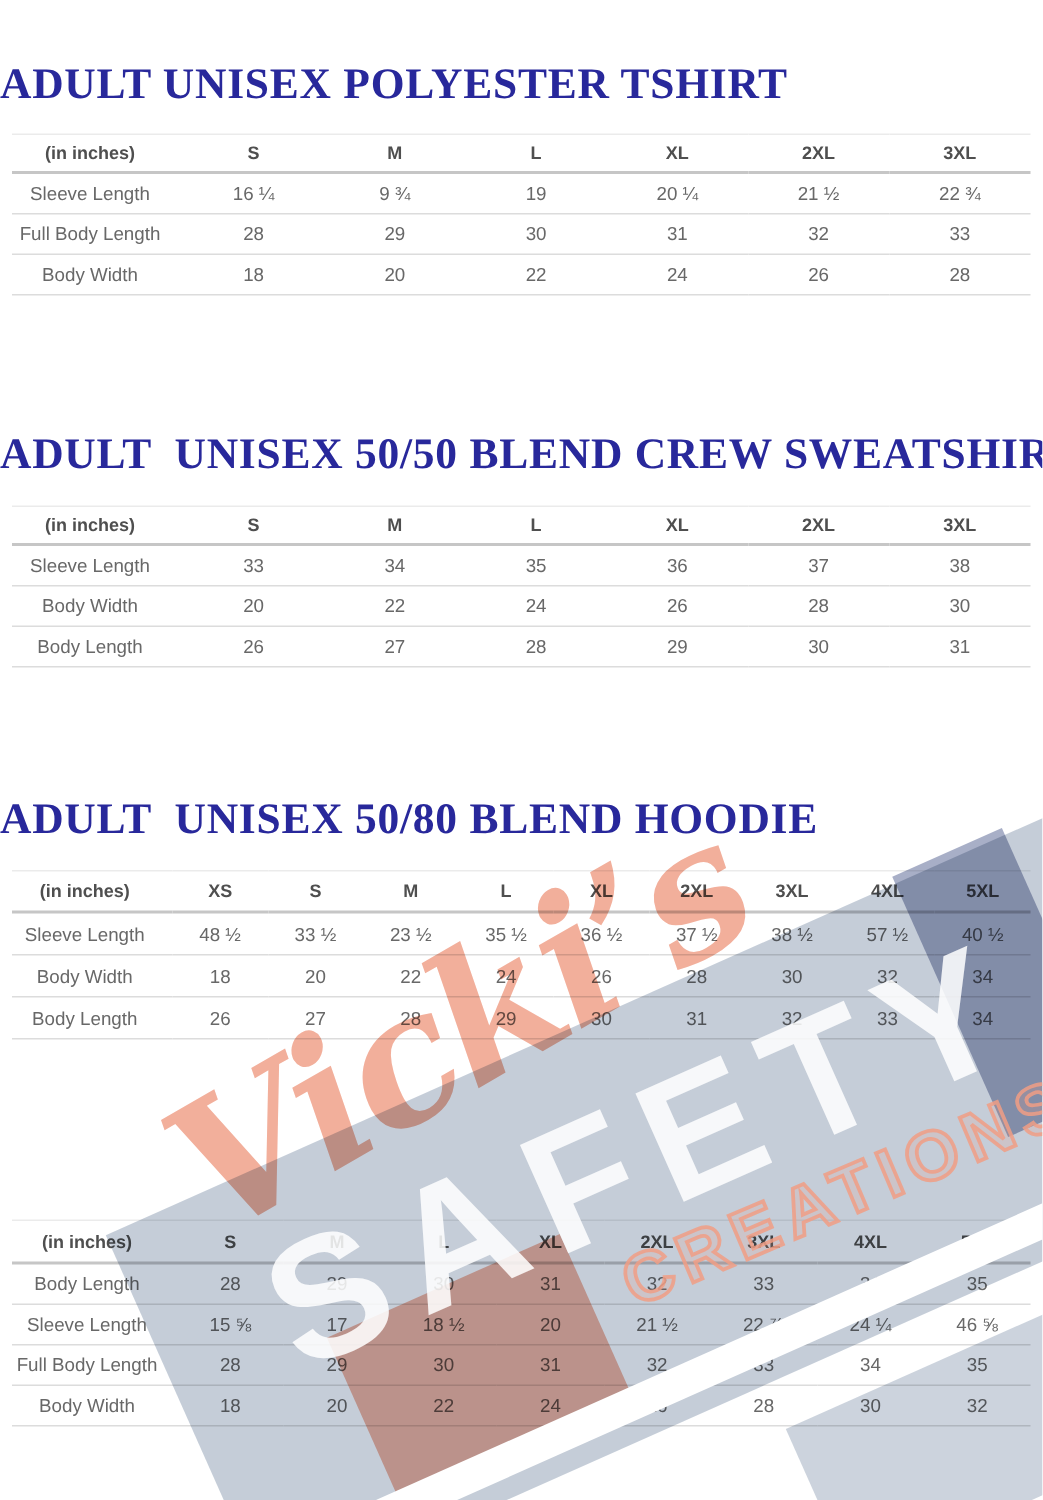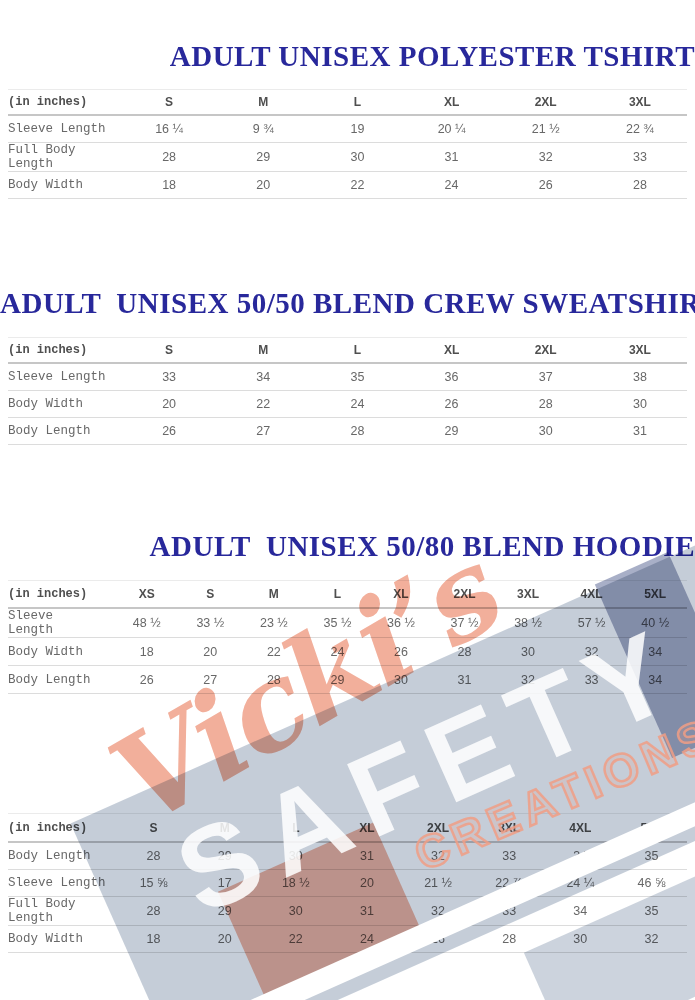--- a/index.html
+++ b/index.html
@@ -1,33 +1,33 @@
 <!DOCTYPE html>
 <html style="--bg: #ffffff; --title-color: #28289b; --th-color: #4f4f4f; --td-color: #686868; --border-header: #c6c6c6; --border-light: #dcdcdc; --wm-gray: #aab6c6; --wm-coral: #ef9d85; --wm-navy: #3e4c82;"><head>
 <meta charset="utf-8">
 <style>
   html,body{margin:0;padding:0;background:#fff;}
   .page{position:relative;width:695px;height:1000px;overflow:hidden;background:var(--bg,#fff);
         font-family:"Liberation Sans","DejaVu Sans",sans-serif;}
 
   
-  .title{position:absolute;left:0;width:695px;height:36px;line-height:36px;text-align:right;
+  .title{position:absolute;left:0;width:695px;height:36px;line-height:36px;text-align:left;
          font-family:"Liberation Serif","DejaVu Serif",serif;font-weight:bold;font-size:29px;
          letter-spacing:0.5px;color:var(--title-color,#28289b);white-space:pre;margin:0;}
   .t1-title{top:38px}.t2-title{top:285px}.t3-title{top:528px}.t4-title{top:769px}
 
   
   .size-table{position:absolute;left:8px;width:679px;border-collapse:collapse;table-layout:fixed;
               border-top:1px solid #ebebeb;}
   .t1-table{top:89px}.t2-table{top:337px}.t3-table{top:580px}.t4-table{top:813px}
   .size-table th{font-weight:bold;color:var(--th-color,#4f4f4f);font-size:12px;height:24px;
                  text-align:center;border-bottom:2px solid var(--border-header,#c6c6c6);padding:0;}
   .size-table td{color:var(--td-color,#686868);font-size:12.5px;height:26px;text-align:center;
                  border-bottom:1px solid var(--border-light,#dcdcdc);padding:0;}
-  .size-table th.unit,.size-table td.rlabel{text-align:left;padding-right:10px;font-family:Liberation Mono, monospace;}
+  .size-table th.unit,.size-table td.rlabel{text-align:center;padding-right:10px;}
   .cols-6 col.labelcol{width:114px}
   .cols-9 col.labelcol{width:107px}
   .cols-8 col.labelcol{width:110px}
   .t3-table th{height:26px}.t3-table td{height:27px}
   .t4-table th{height:27px}
 
   
   .watermark{position:absolute;inset:0;pointer-events:none;}
   .watermark>div{position:absolute;}
   .wm-band{left:90px;top:645px;width:820px;height:270px;transform:rotate(-24deg);

